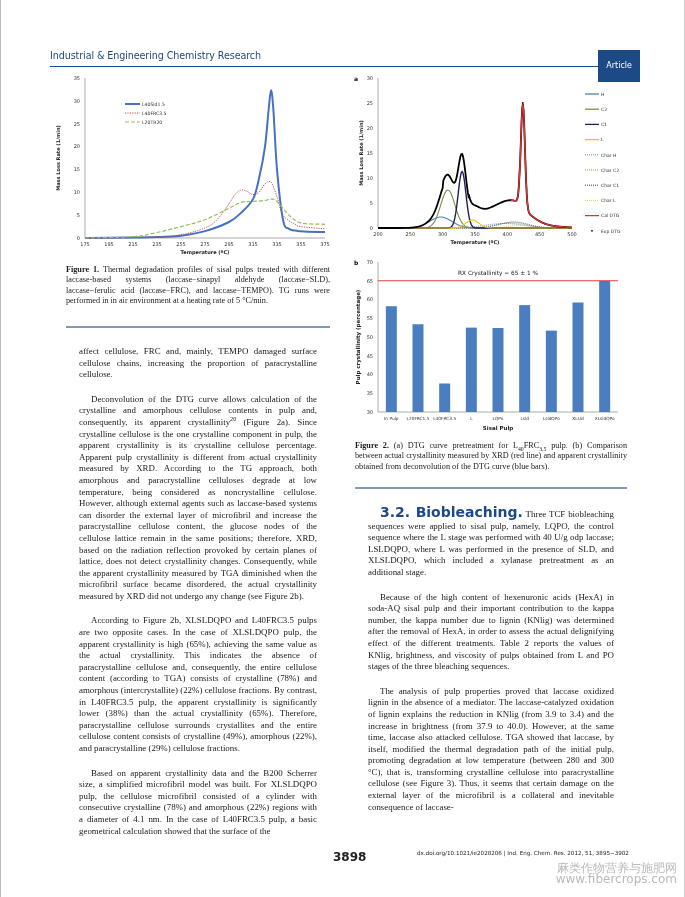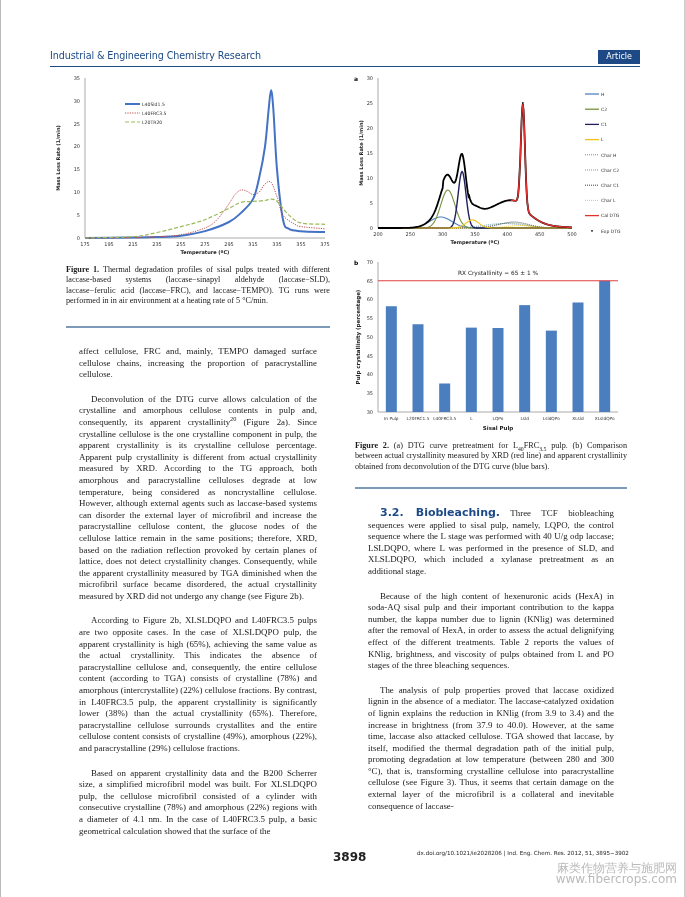--- a/index.html
+++ b/index.html
@@ -1,28 +1,28 @@
 <!DOCTYPE html>
 <html><head>
 <meta charset="utf-8">
 <style>
   html, body { margin:0; padding:0; background:#fff; }
   body { width:685px; height:897px; position:relative; overflow:hidden; font-family:"Liberation Serif", serif; color:#1a1a1a; }
   .header { position:absolute; left:50px; top:52px; width:590px; height:14px; border-bottom:1.5px solid #1d4a86; }
   .journal { position:absolute; left:0; top:-2px; font-family:"DejaVu Sans", sans-serif; font-size:9.6px; color:#1d4a86; letter-spacing:-0.1px; }
-  .article-tag { position:absolute; right:0; top:-2px; background:#1d4a86; color:#fff; font-family:"DejaVu Sans", sans-serif; font-size:8px; padding:1px 8px; height:12px; line-height:12px; }
+  .article-tag { position:absolute; right:0; top:-2px; background:#1d4a86; color:#fff; font-family:"DejaVu Sans", sans-serif; font-size:8px; padding:10px 8px; height:12px; line-height:12px; }
   .fig { position:absolute; }
   svg text { font-family:"DejaVu Sans", sans-serif; }
   .caption { position:absolute; font-size:8.2px; line-height:10.4px; text-align:justify; }
   .caption b { font-weight:bold; }
   .rule { position:absolute; height:1.5px; background:#7d9bb8; }
   .col { position:absolute; font-size:8.9px; line-height:11.6px; text-align:justify; }
   .col p { margin:13px; text-indent:12px; }
   .col p.noindent { text-indent:0; }
-  .sec { font-family:"DejaVu Sans", sans-serif; font-weight:bold; color:#1d4a86; font-size:11px; }
+  .sec { font-family:"DejaVu Sans", sans-serif; font-weight:bold; color:#1d4a86; font-size:14px; }
   .footer-page { position:absolute; left:333px; top:850px; font-family:"DejaVu Sans", sans-serif; font-size:12px; font-weight:bold; color:#222; }
   .footer-doi { position:absolute; left:417px; top:850px; font-family:"DejaVu Sans", sans-serif; font-size:5.6px; color:#222; }
   .watermark { position:absolute; right:8px; top:863px; font-family:"DejaVu Sans", sans-serif; font-size:12px; color:#bbb; text-align:right; line-height:11px; }
   .left-border { position:absolute; left:0; top:0; width:1px; height:897px; background:#bbb; }
   .right-border { position:absolute; right:0; top:0; width:1px; height:897px; background:#ccc; }
   sub, sup { font-size:70%; line-height:0; }
 </style>
 </head>
 <body>
 

